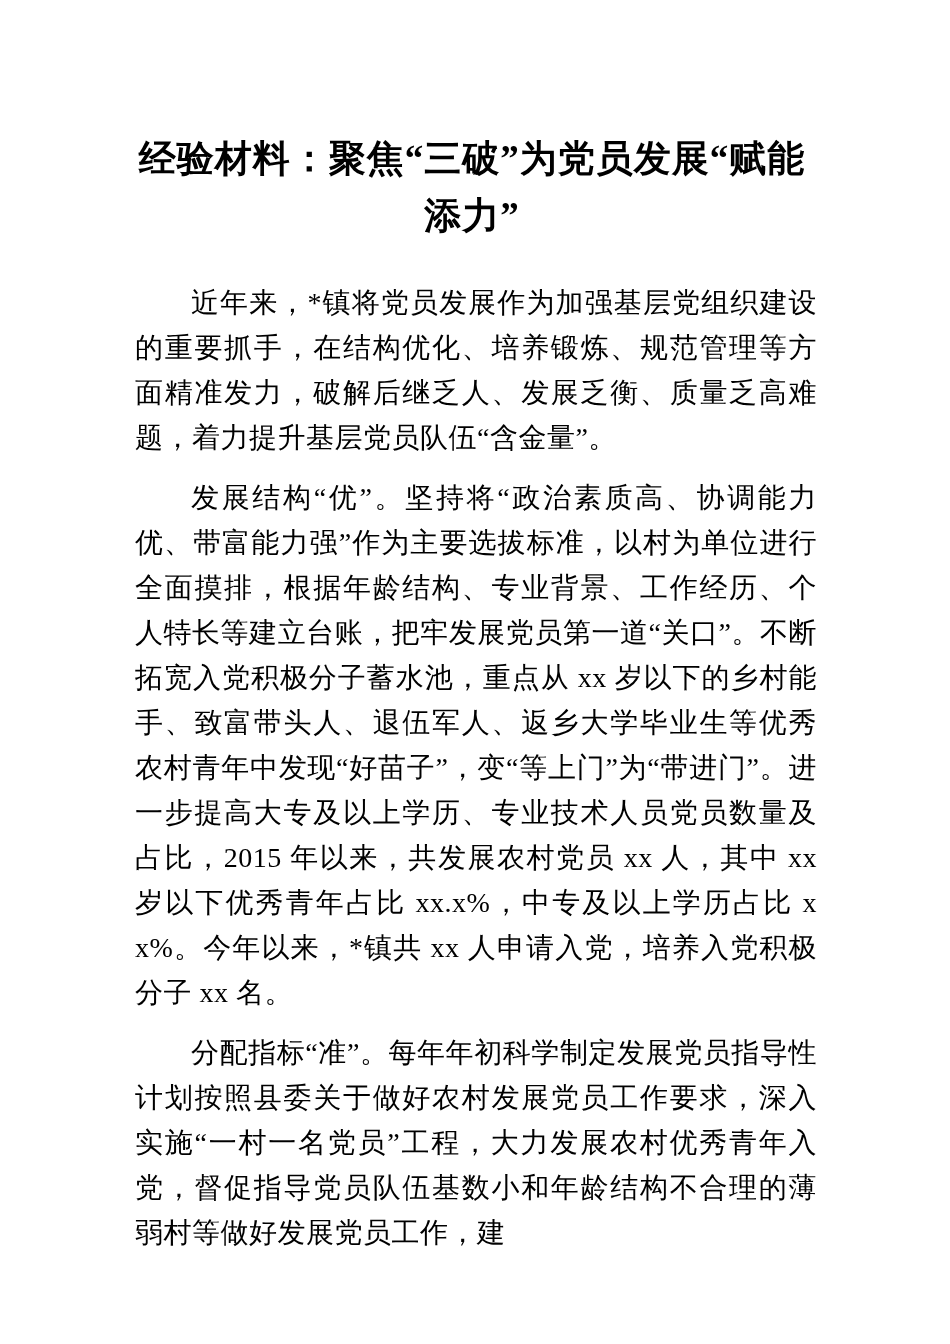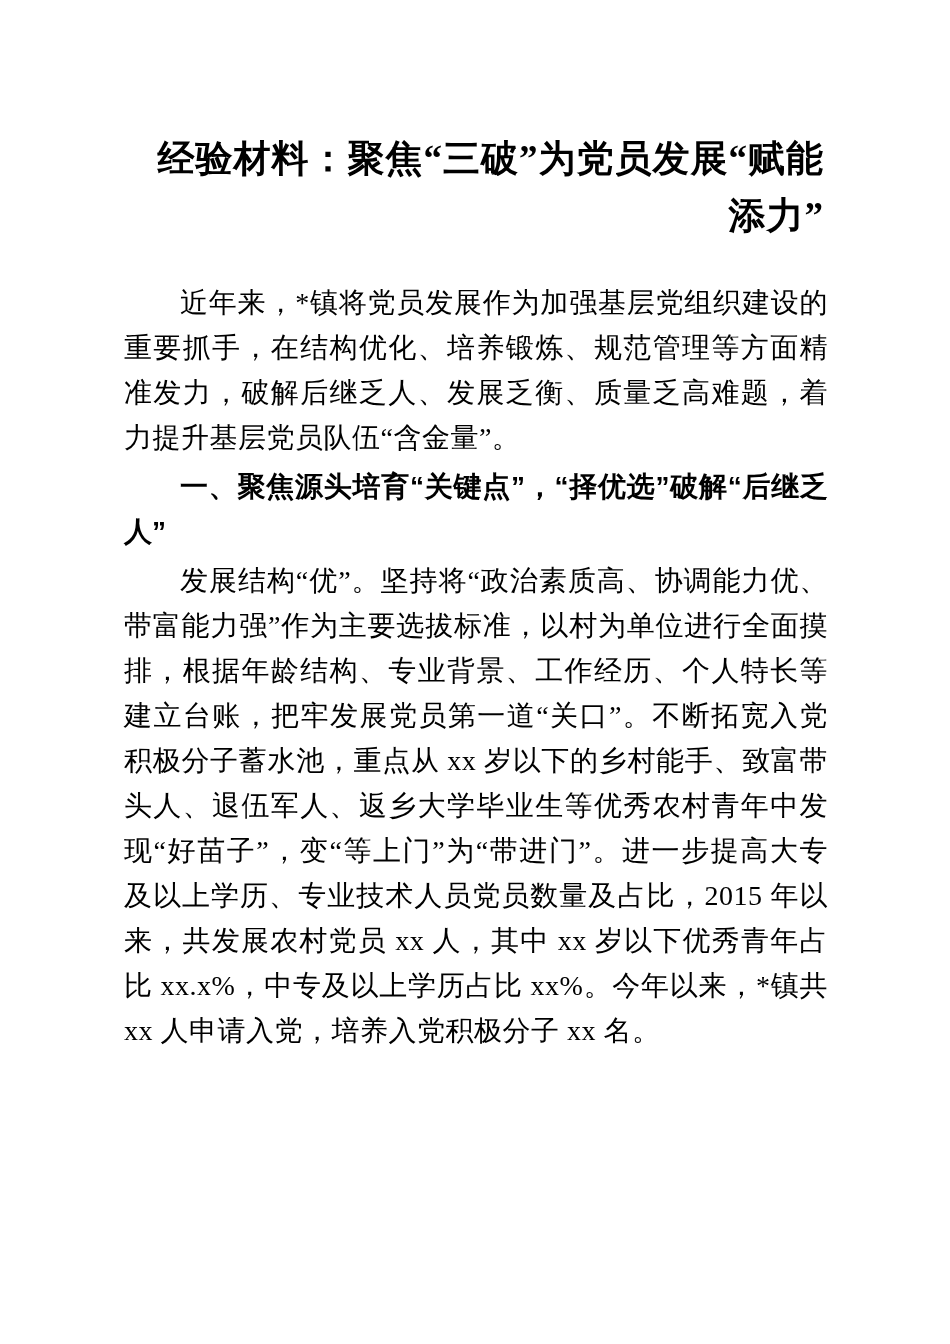--- a/index.html
+++ b/index.html
@@ -15,26 +15,26 @@
     background: #ffffff;
     padding: 130px 118px 0 120px;
     overflow: hidden;
     color: #000000;
   }
   .doc-title {
     font-family: "Liberation Serif", "DejaVu Serif", serif;
     font-weight: bold;
     font-size: 37px;
     line-height: 57px;
-    text-align: right;
+    text-align: center;
     margin: 0 8px 36px 0;
     letter-spacing: 1px;
   }
   .para {
-    margin: 4px;
+    margin: 15px;
     font-size: 28px;
     line-height: 45px;
     text-align: justify;
     text-justify: inter-ideograph;
     text-indent: 2em;
     letter-spacing: 0.5px;
     word-break: break-all;
   }
   .para.body-text {
     font-family: "Liberation Serif", "DejaVu Serif", serif;
@@ -47,17 +47,17 @@
   }
 </style>
 </head>
 <body>
 
 <div class="page">
   <h1 class="doc-title">经验材料：聚焦“三破”为党员发展“赋能添力”</h1>
 
   <p class="para body-text">近年来，*镇将党员发展作为加强基层党组织建设的重要抓手，在结构优化、培养锻炼、规范管理等方面精准发力，破解后继乏人、发展乏衡、质量乏高难题，着力提升基层党员队伍“含金量”。</p>
 
-  <p class="para section-heading">一、聚焦源头培育“关键点”，“择优选”破解“后继乏人”</p>
 
   <p class="para body-text">发展结构“优”。坚持将“政治素质高、协调能力优、带富能力强”作为主要选拔标准，以村为单位进行全面摸排，根据年龄结构、专业背景、工作经历、个人特长等建立台账，把牢发展党员第一道“关口”。不断拓宽入党积极分子蓄水池，重点从 xx 岁以下的乡村能手、致富带头人、退伍军人、返乡大学毕业生等优秀农村青年中发现“好苗子”，变“等上门”为“带进门”。进一步提高大专及以上学历、专业技术人员党员数量及占比，2015 年以来，共发展农村党员 xx 人，其中 xx 岁以下优秀青年占比 xx.x%，中专及以上学历占比 xx%。今年以来，*镇共 xx 人申请入党，培养入党积极分子 xx 名。</p>
 
+  <p class="para body-text">分配指标“准”。每年年初科学制定发展党员指导性计划按照县委关于做好农村发展党员工作要求，深入实施“一村一名党员”工程，大力发展农村优秀青年入党，督促指导党员队伍基数小和年龄结构不合理的薄弱村等做好发展党员工作，建</p>
 </div>
 
 </body></html>

